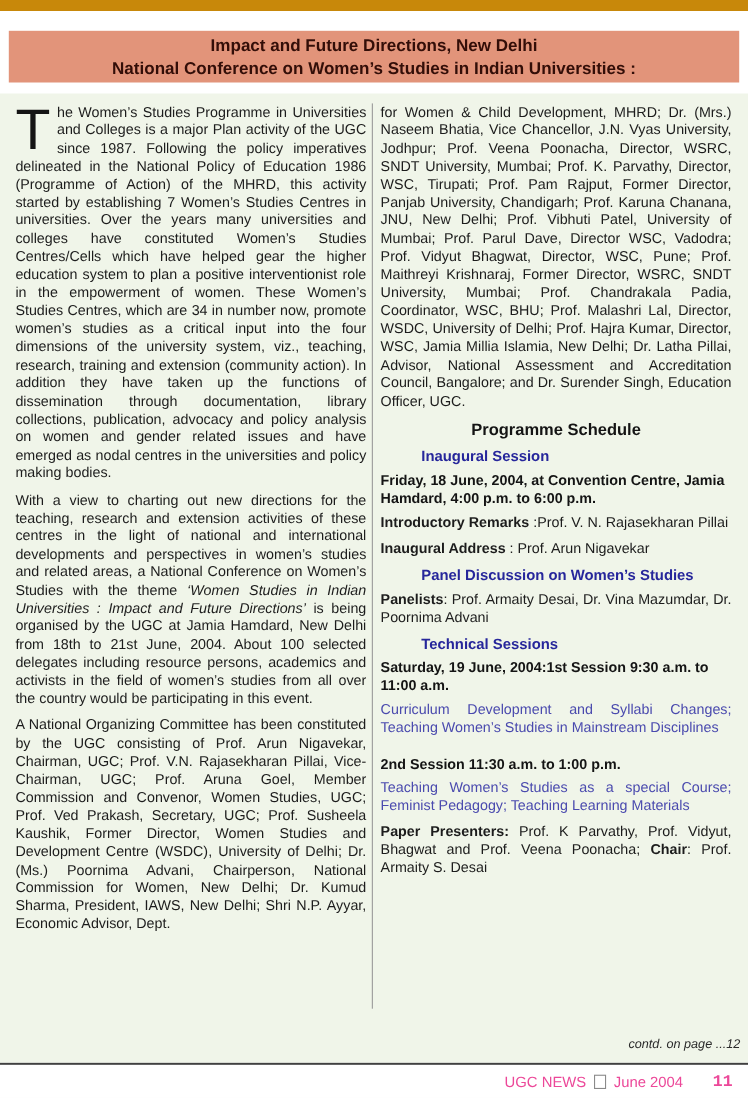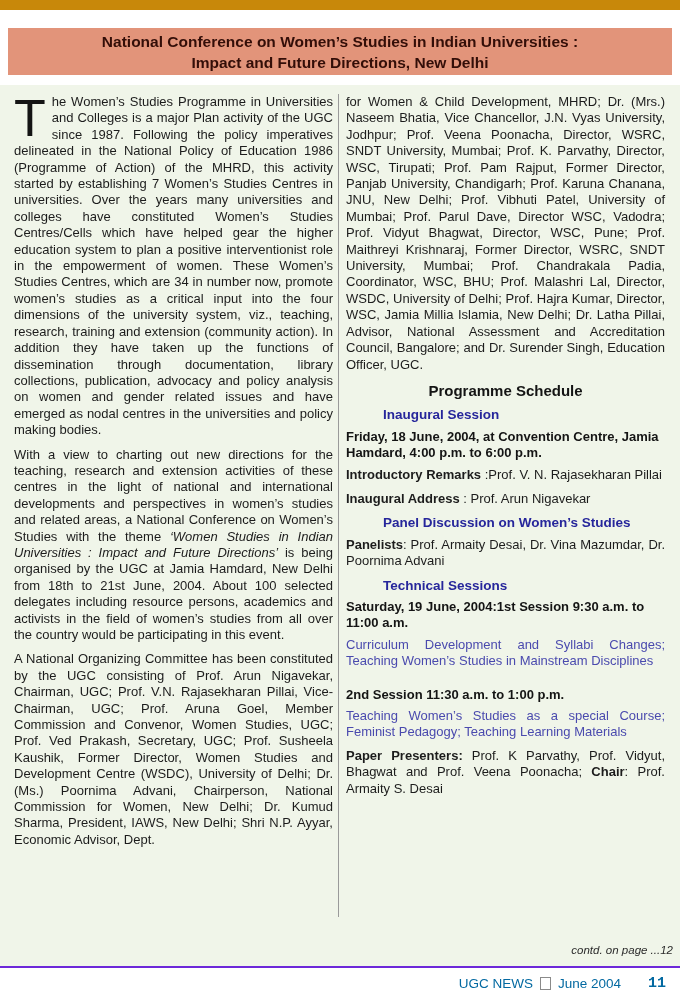--- a/index.html
+++ b/index.html
@@ -32,40 +32,40 @@
   .sched-heading{margin:10px 0 6px 0;font-size:15px;font-weight:bold;text-align:center;color:#141414;}
   .blue-h{color:var(--heading-blue,#26269b);font-weight:bold;font-size:13.5px;margin:8px 0 5px 0;padding-left:37px;}
   .bold-line{font-weight:bold;color:#141414;margin:0 0 5px 0;text-align:left;}
   .blue-t{color:var(--topic-blue,#4a4aae);margin:0 0 7px 0;text-align:justify;}
   .session2{margin-top:17px;}
   .contd{
     position:absolute;right:7px;bottom:8px;
     font-style:italic;font-size:11.5px;color:#2b2b2b;
   }
   .footer{
-    height:30px;background:#ffffff;border-top:2px solid #6d28d9;
+    height:30px;background:#ffffff;border-top:2px solid #404040;
     display:flex;align-items:center;justify-content:flex-end;
-    padding-right:14px;font-size:13.5px;color:#0369a1;
+    padding-right:14px;font-size:13.5px;color:#ec4899;
   }
   .glyph-box{
     display:inline-block;width:9px;height:11px;border:1px solid #8a8a8a;
     margin:0 7px;vertical-align:-1px;
   }
   .pageno{font-weight:bold;font-size:15px;margin-left:27px;font-family:Liberation Mono, monospace;}
 </style>
 </head>
 <body>
 
 <div>
 
   <div class="top-bar"></div>
 
   <div class="banner">
+    <div class="banner-line">Impact and Future Directions, New Delhi</div>
     <div class="banner-line">National Conference on Women’s Studies in Indian Universities :</div>
-    <div class="banner-line">Impact and Future Directions, New Delhi</div>
   </div>
 
   <div class="content">
     <div class="col-divider"></div>
 
     <div class="col left">
       <p class="para">
         <span class="dropcap">T</span><span>he Women’s Studies Programme in Universities and Colleges is a major Plan activity of the UGC since 1987. Following the policy imperatives delineated in the National Policy of Education 1986 (Programme of Action) of the MHRD, this activity started by establishing 7 Women’s Studies Centres in universities. Over the years many universities and colleges have constituted Women’s Studies Centres/Cells which have helped gear the higher education system to plan a positive interventionist role in the empowerment of women. These Women’s Studies Centres, which are 34 in number now, promote women’s studies as a critical input into the four dimensions of the university system, viz., teaching, research, training and extension (community action). In addition they have taken up the functions of dissemination through documentation, library collections, publication, advocacy and policy analysis on women and gender related issues and have emerged as nodal centres in the universities and policy making bodies.</span>
       </p>
       <p class="para">

